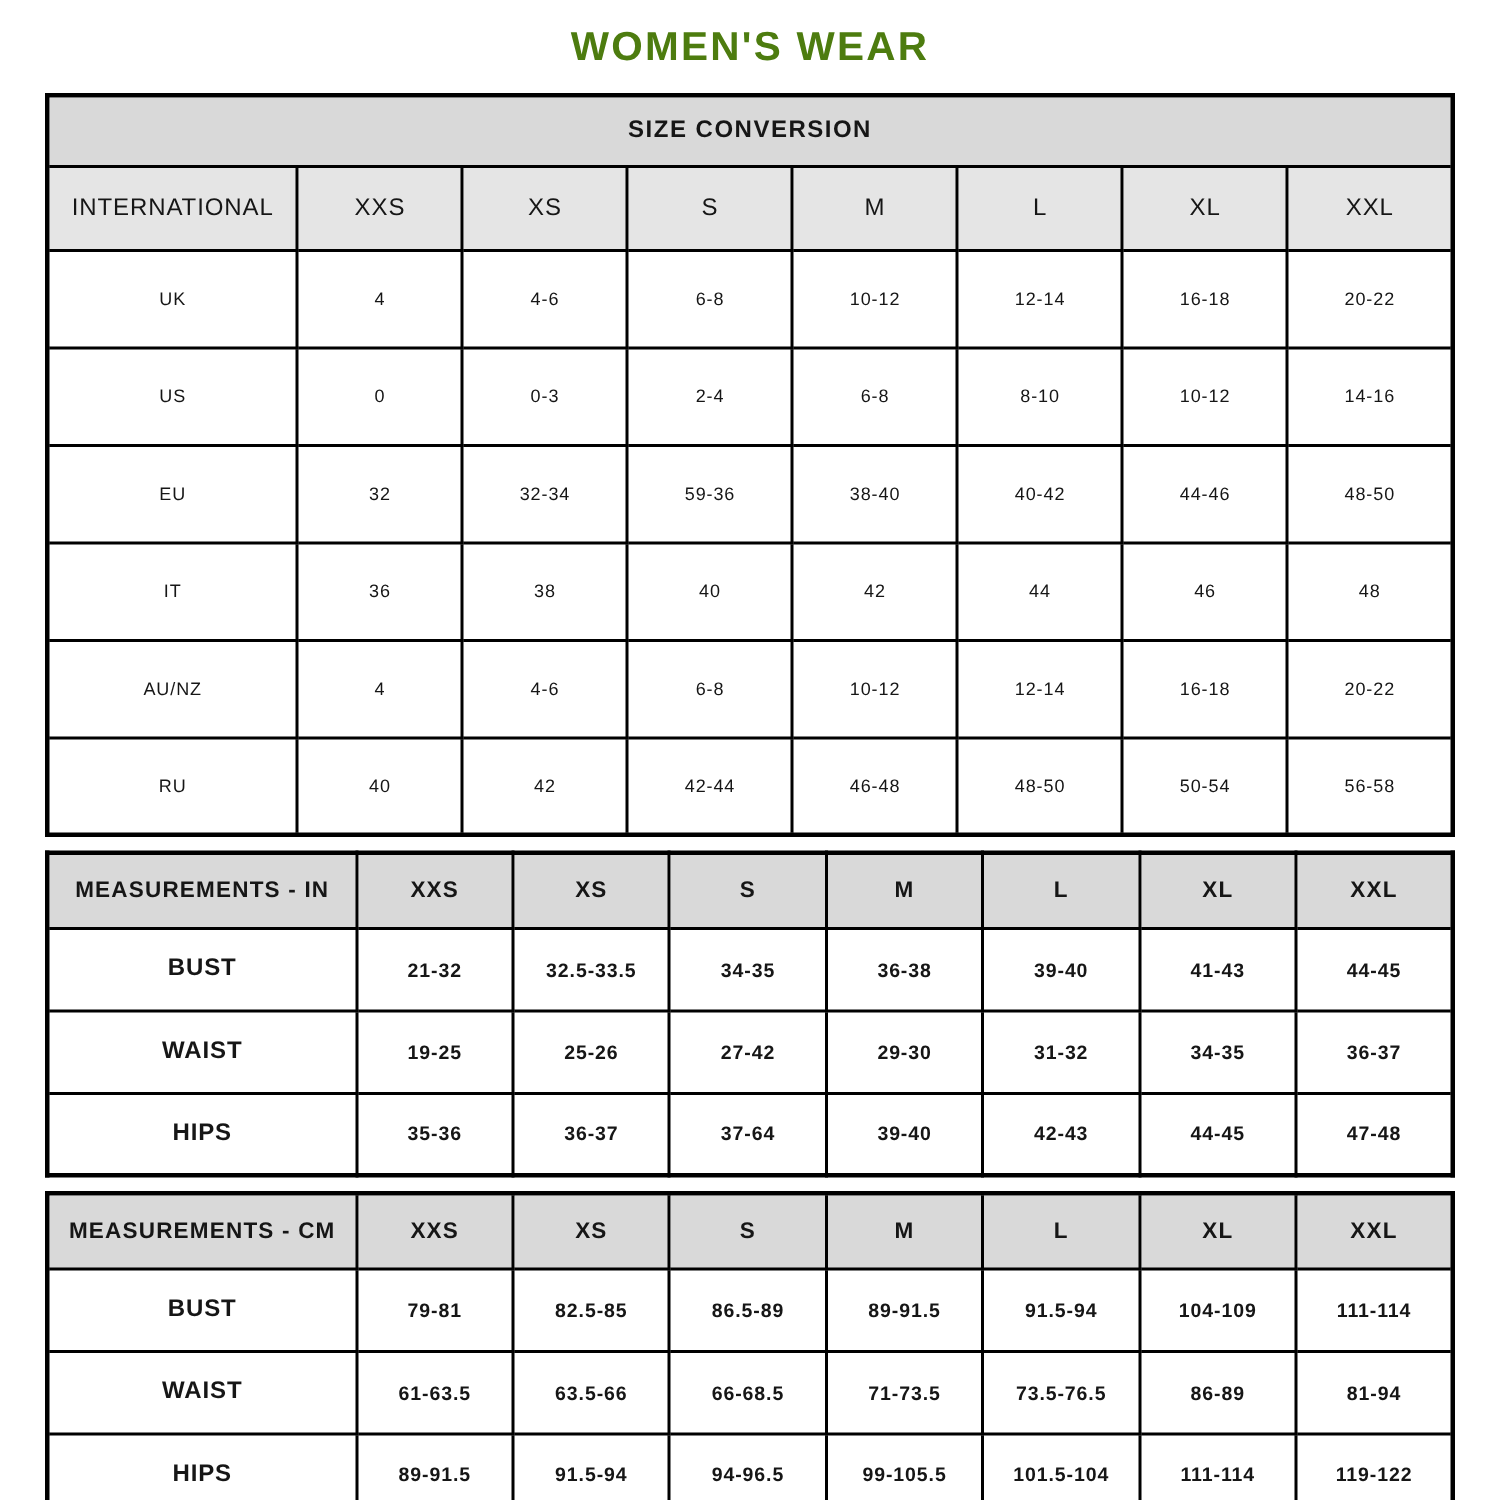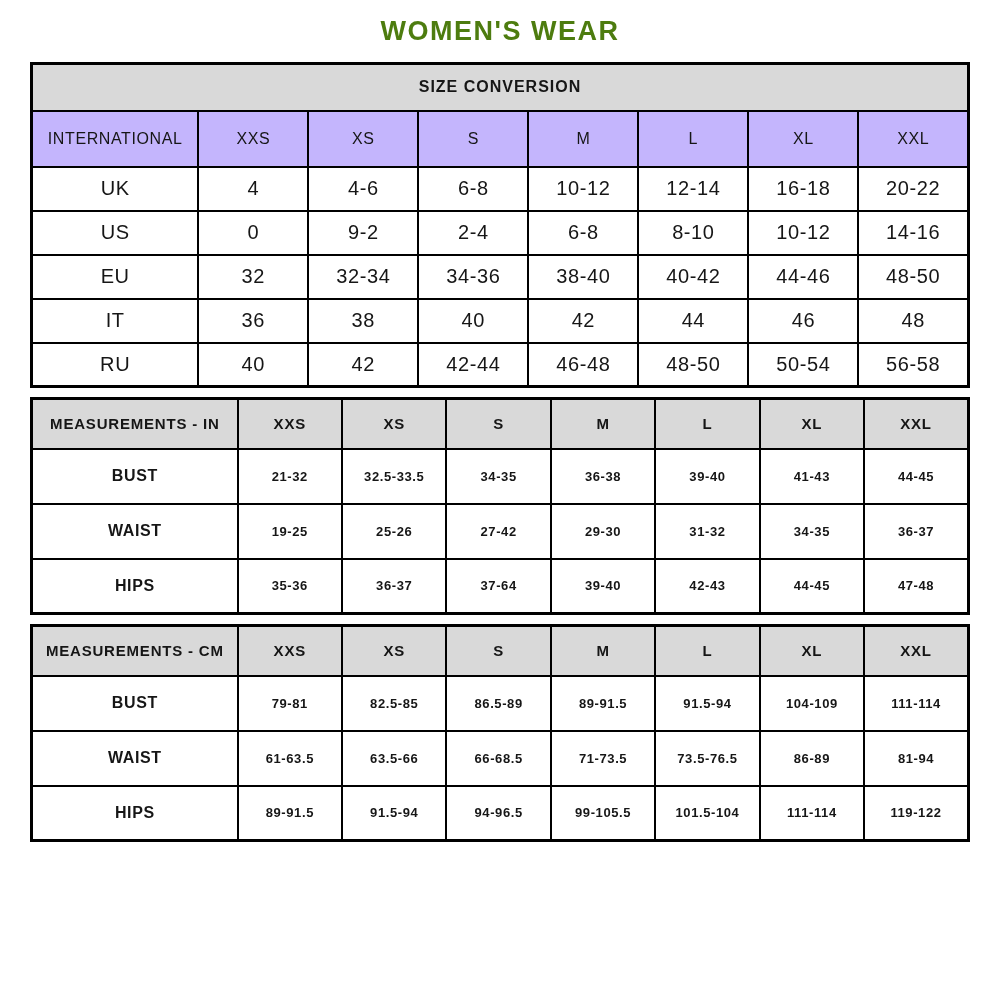--- a/index.html
+++ b/index.html
@@ -39,25 +39,25 @@
   
   .t1 .banner-cell {
     height: 47px;
     background: #d9d9d9;
     font-size: 16px;
     font-weight: 700;
     letter-spacing: 1px;
   }
   .t1 .intl-row th {
     height: 56px;
-    background: #c4b5fd;
+    background: #e5e5e5;
     font-weight: 400;
     font-size: 16px;
   }
-  .t1 tbody td { height: 44px; font-size: 20px; font-weight: 400; }
+  .t1 tbody td { height: 65px; font-size: 12px; font-weight: 400; }
   .t1 col.c-label { width: 17.8%; }
   .t1 col.c-size  { width: 11.743%; }
   
   .tm thead th {
     height: 50px;
     background: #d9d9d9;
     font-weight: 700;
     font-size: 15px;
     letter-spacing: 0.8px;
   }
@@ -107,46 +107,56 @@
           <td class="val">4-6</td>
           <td class="val">6-8</td>
           <td class="val">10-12</td>
           <td class="val">12-14</td>
           <td class="val">16-18</td>
           <td class="val">20-22</td>
         </tr>
         <tr>
           <td class="lbl">US</td>
           <td class="val">0</td>
-          <td class="val">9-2</td>
+          <td class="val">0-3</td>
           <td class="val">2-4</td>
           <td class="val">6-8</td>
           <td class="val">8-10</td>
           <td class="val">10-12</td>
           <td class="val">14-16</td>
         </tr>
         <tr>
           <td class="lbl">EU</td>
           <td class="val">32</td>
           <td class="val">32-34</td>
-          <td class="val">34-36</td>
+          <td class="val">59-36</td>
           <td class="val">38-40</td>
           <td class="val">40-42</td>
           <td class="val">44-46</td>
           <td class="val">48-50</td>
         </tr>
         <tr>
           <td class="lbl">IT</td>
           <td class="val">36</td>
           <td class="val">38</td>
           <td class="val">40</td>
           <td class="val">42</td>
           <td class="val">44</td>
           <td class="val">46</td>
           <td class="val">48</td>
+        </tr>
+        <tr>
+          <td class="lbl">AU/NZ</td>
+          <td class="val">4</td>
+          <td class="val">4-6</td>
+          <td class="val">6-8</td>
+          <td class="val">10-12</td>
+          <td class="val">12-14</td>
+          <td class="val">16-18</td>
+          <td class="val">20-22</td>
         </tr>
         <tr>
           <td class="lbl">RU</td>
           <td class="val">40</td>
           <td class="val">42</td>
           <td class="val">42-44</td>
           <td class="val">46-48</td>
           <td class="val">48-50</td>
           <td class="val">50-54</td>
           <td class="val">56-58</td>

